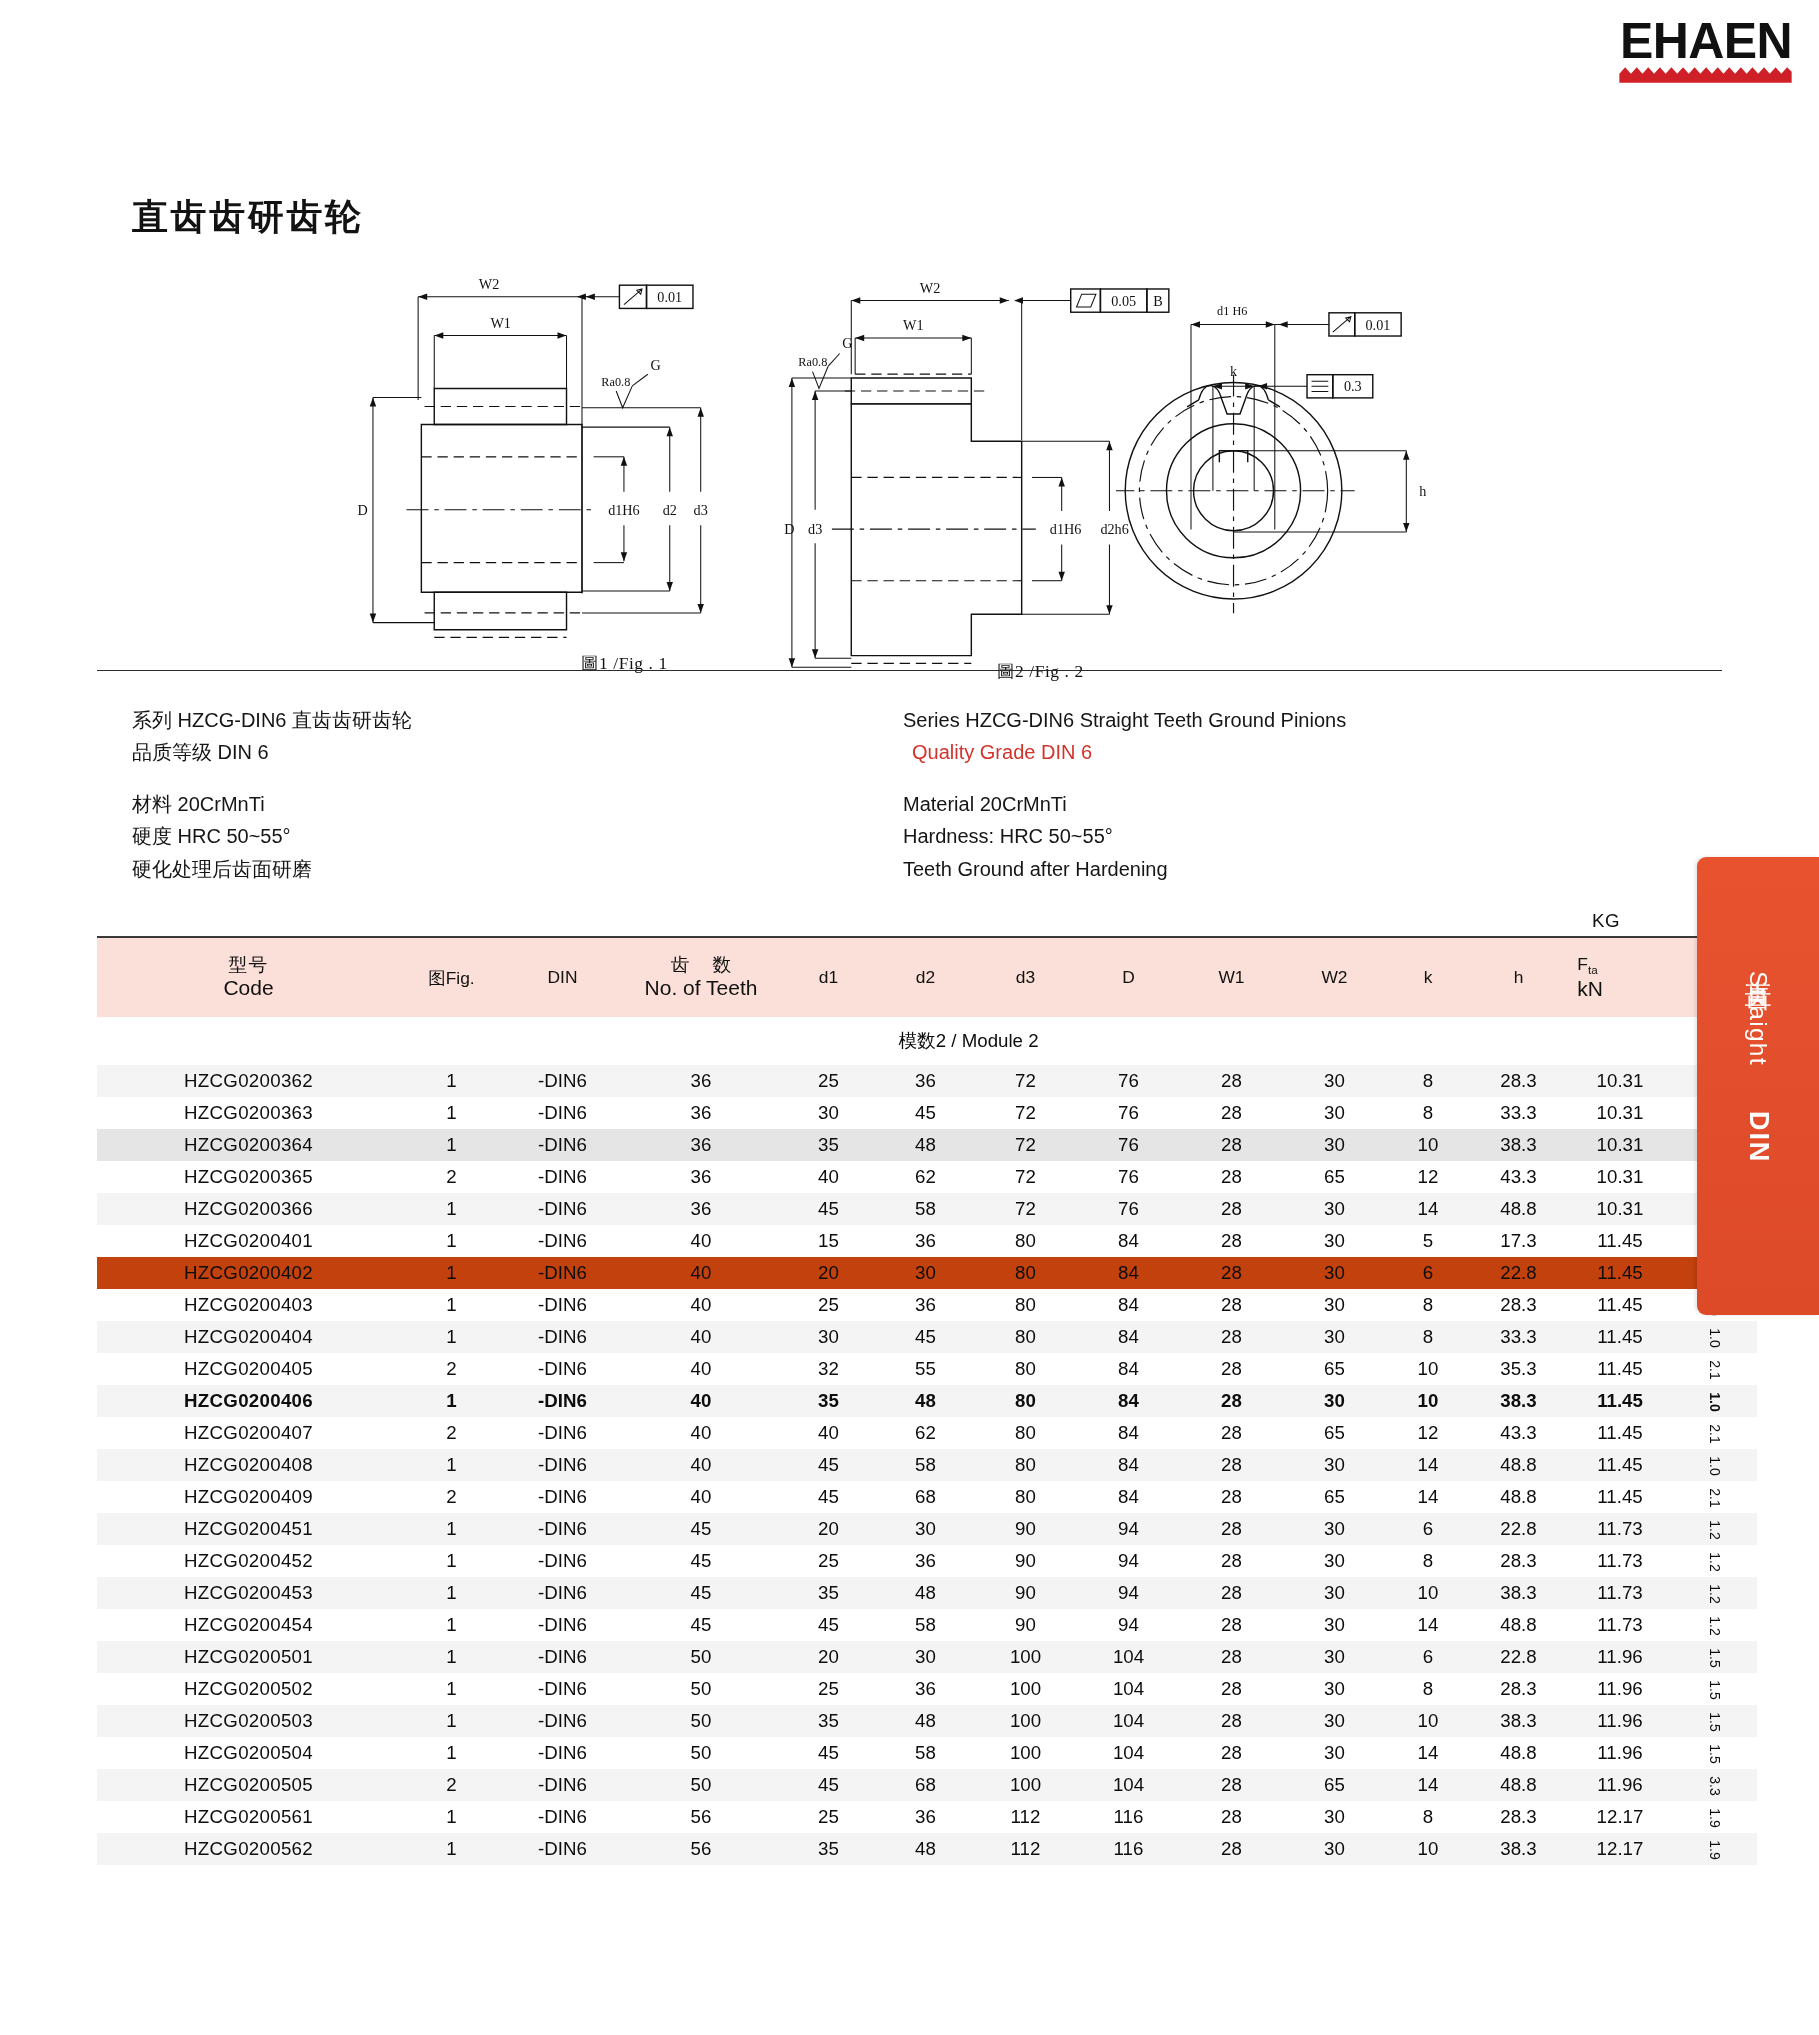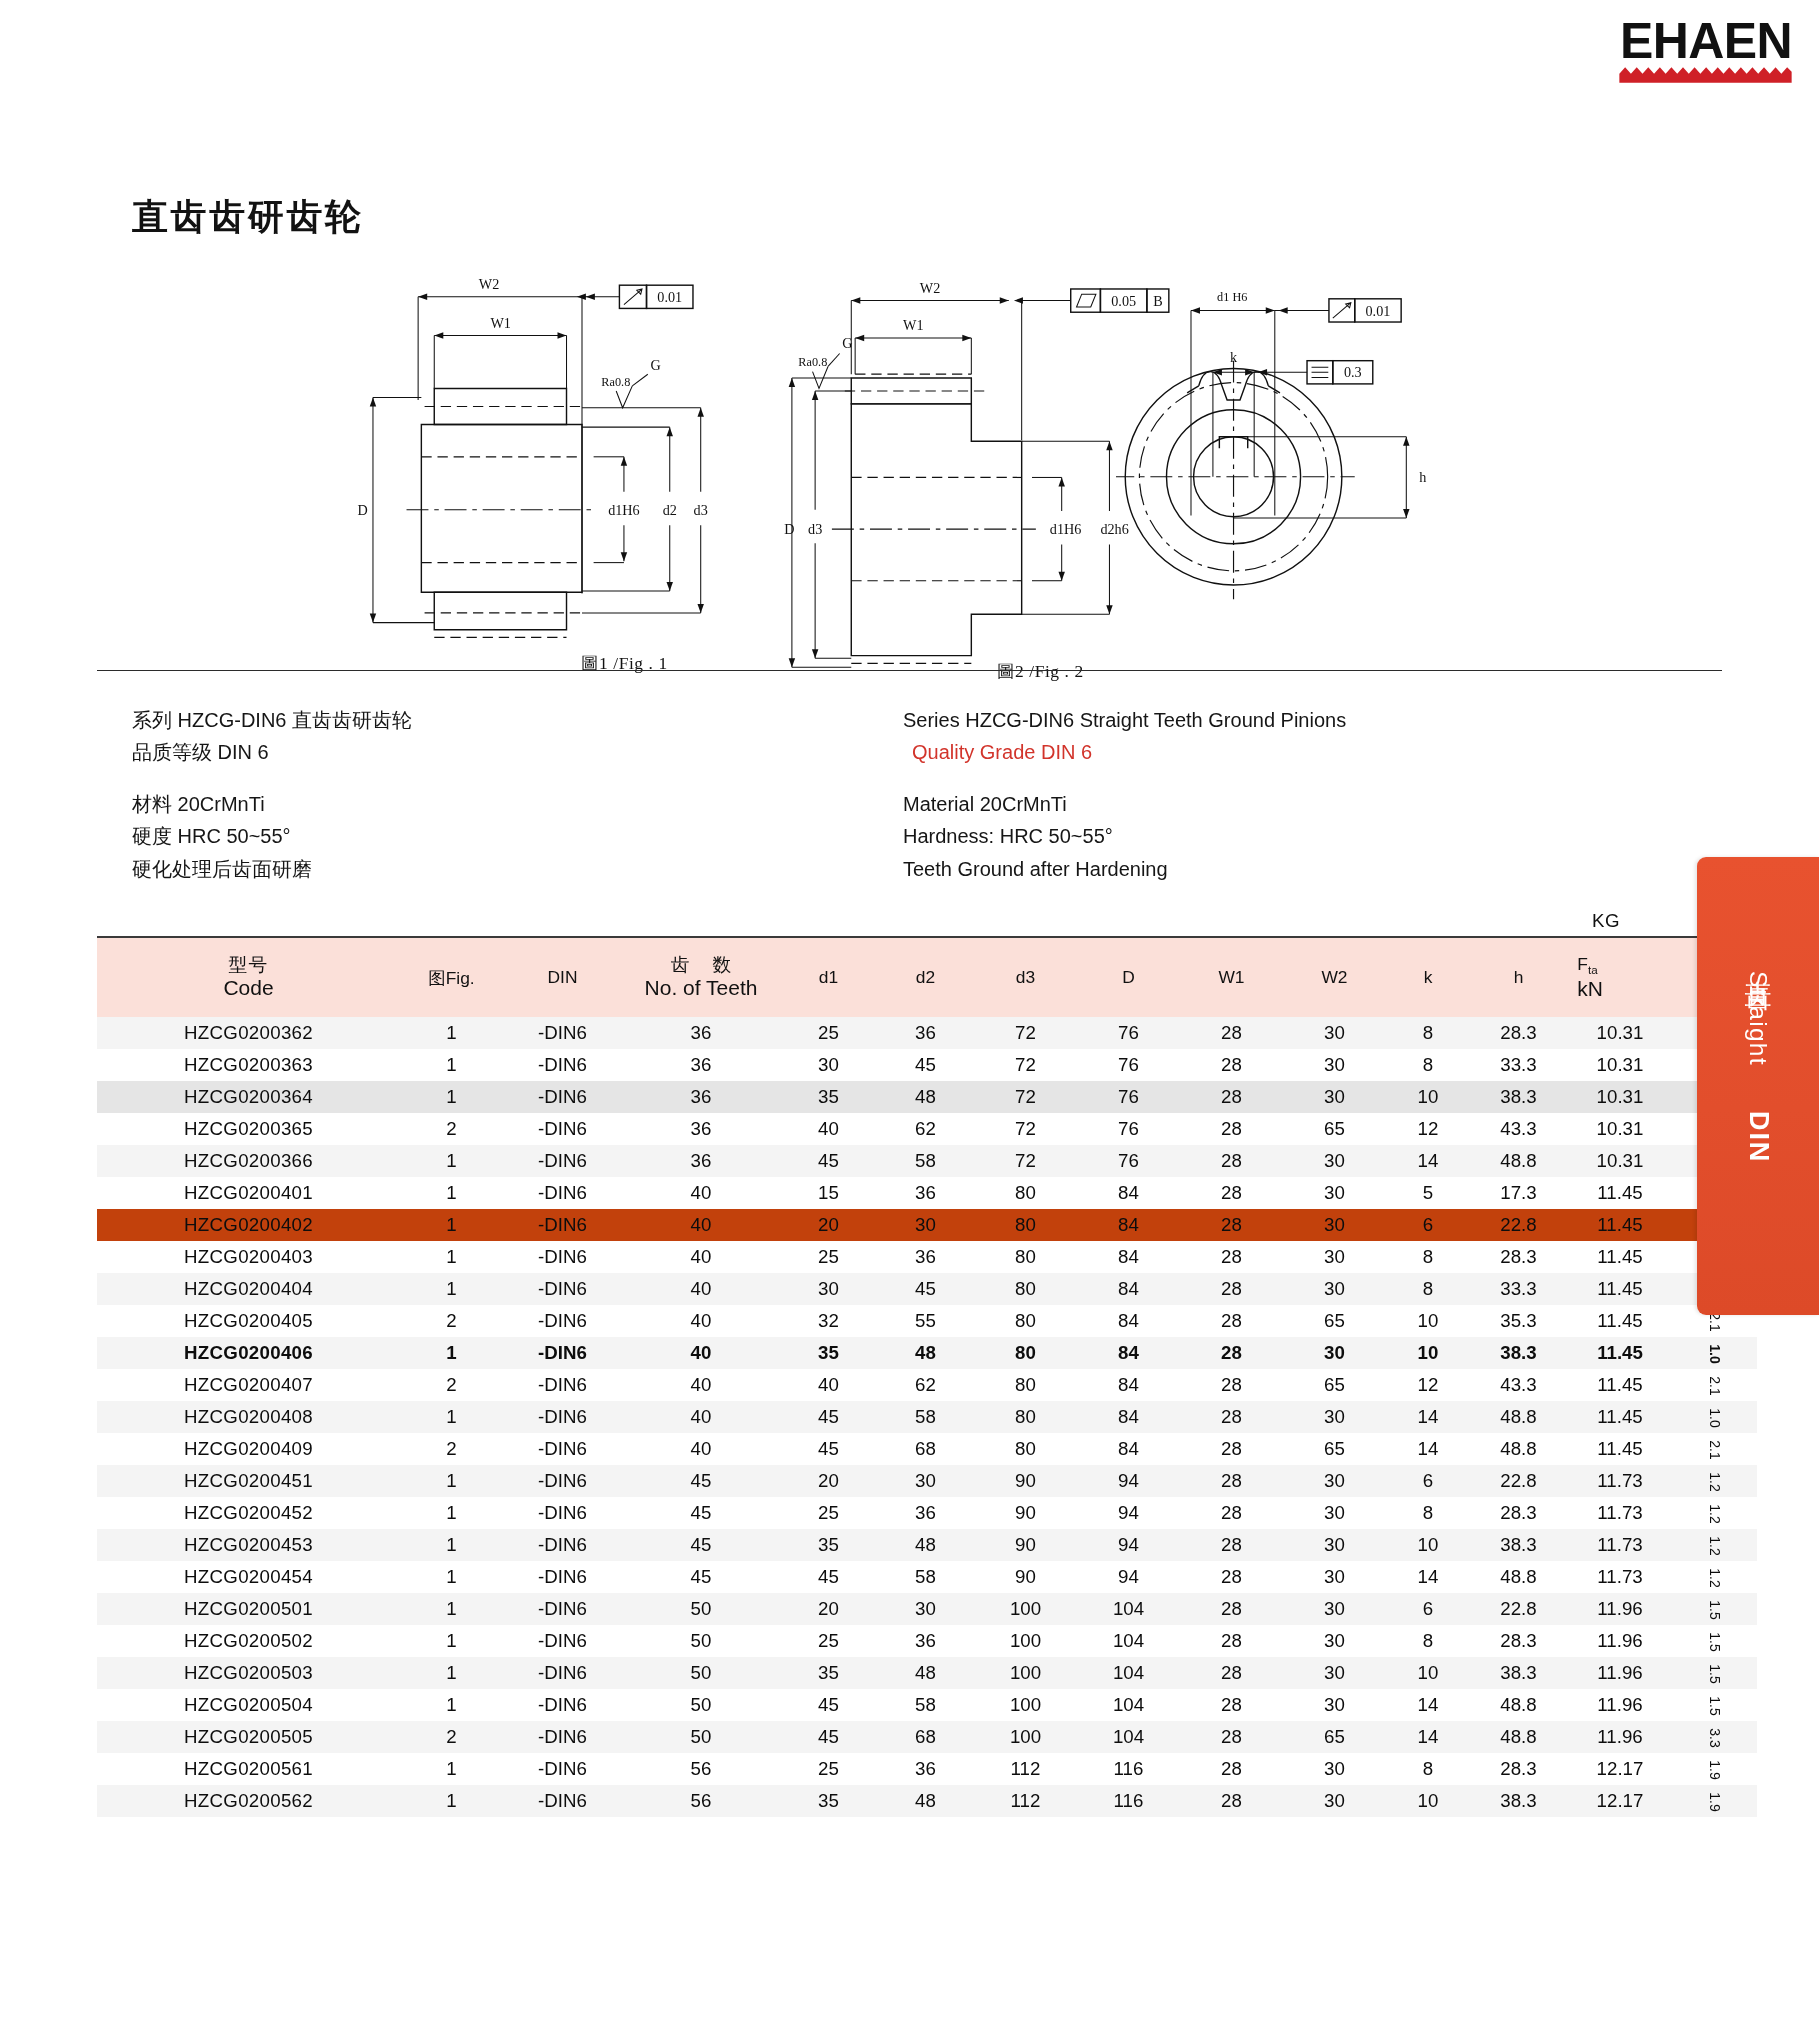--- a/index.html
+++ b/index.html
@@ -316,21 +316,21 @@
       <line class="thin" x1="560" y1="284" x2="560" y2="392"></line>
       <path d="M560 284 l-5 14 l10 0 z" fill="#111"></path>
       <line class="thin" x1="560" y1="444" x2="560" y2="552"></line>
       <path d="M560 552 l-5 -14 l10 0 z" fill="#111"></path>
       <line class="thin" x1="424" y1="284" x2="560" y2="284"></line>
       <line class="thin" x1="424" y1="552" x2="560" y2="552"></line>
     </svg>
     <div class="fig-caption" style="margin-left:249px; margin-top:-27px;">圖2 /Fig . 2</div>
   </div>
 
-  <div class="fig" style="left:1019px; top:6px;">
+  <div class="fig" style="left:1019px; top:20px;">
     <svg width="413" height="361" viewBox="0 0 640 560">
 
       <line class="thin" x1="116" y1="72" x2="246" y2="72"></line>
       <path d="M116 72 l14 -5 l0 10 z" fill="#111"></path>
       <path d="M246 72 l-14 -5 l0 10 z" fill="#111"></path>
       <text x="180" y="58" class="lbl-sm" text-anchor="middle">d1 H6</text>
       <line class="thin" x1="116" y1="72" x2="116" y2="390"></line>
       <line class="thin" x1="246" y1="72" x2="246" y2="390"></line>
       <line class="thin" x1="246" y1="72" x2="330" y2="72"></line>
       <path d="M252 72 l14 -5 l0 10 z" fill="#111"></path>
@@ -447,20 +447,23 @@
         <th>
           <span class="th-stack" style="align-items:flex-start; padding-left:10.3px;">
             <span class="th-inline"><span>F</span><span class="th-sub">ta</span></span>
             <span class="th-en">kN</span>
           </span>
         </th>
         <th></th>
       </tr>
     </thead>
     <tbody>
+      <tr class="module-row">
+        <td colspan="14"><span class="m-inner">模数2 /  Module 2</span></td>
+      </tr>
 
     <tr class="data-row" style="background: rgb(244, 244, 244);">
           <td class="col-code">HZCG0200362</td>
           <td>1</td>
           <td class="col-din">-DIN6</td>
           <td>36</td>
           <td>25</td>
           <td>36</td>
           <td>72</td>
           <td>76</td>

